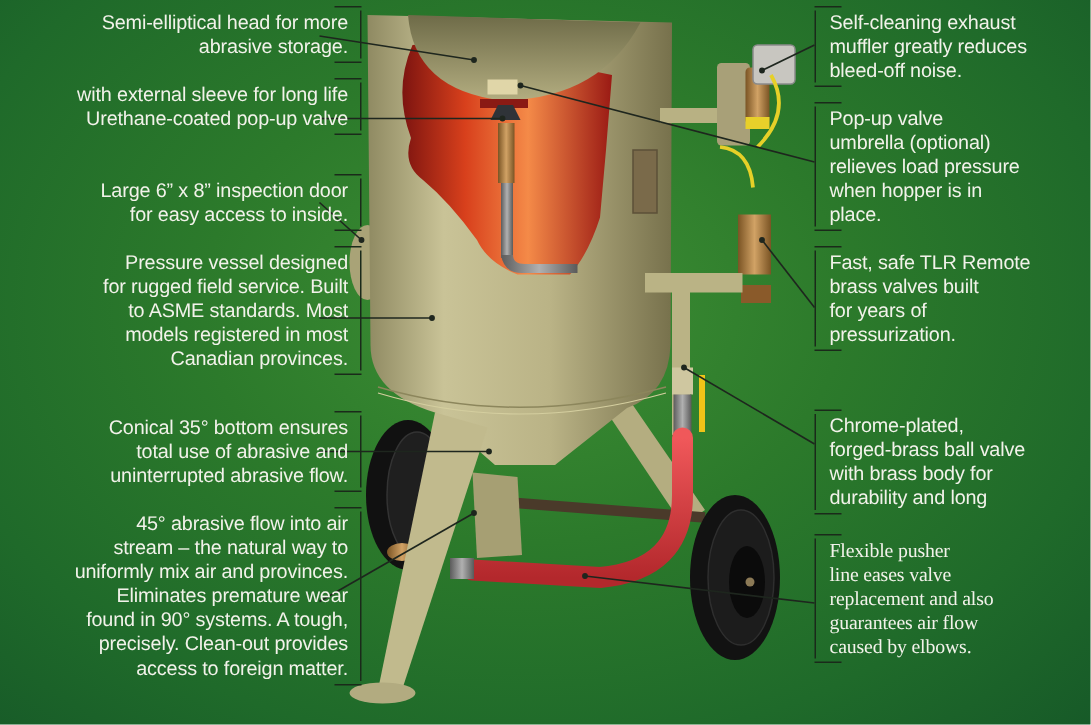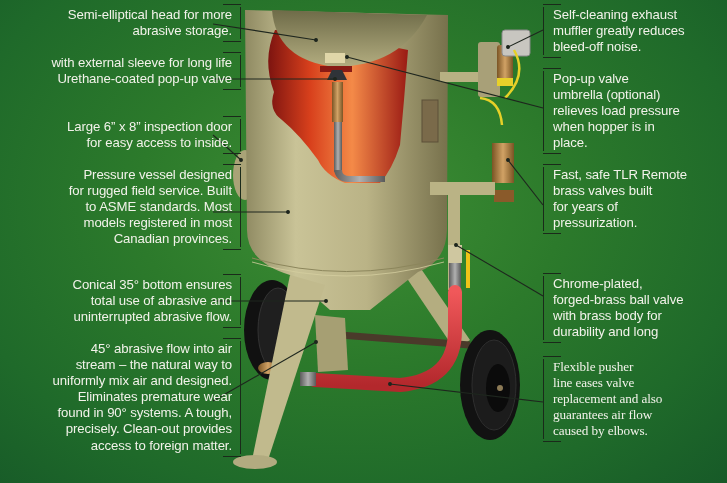--- a/index.html
+++ b/index.html
@@ -169,21 +169,21 @@
     <span>Canadian provinces.</span>
   </div>
   <div class="callout left" style="right:514px; top:277px;margin-left:15px;">
     <span>Conical 35° bottom ensures</span>
     <span>total use of abrasive and</span>
     <span>uninterrupted abrasive flow.</span>
   </div>
   <div class="callout left" style="right:514px; top:341px;">
     <span>45° abrasive flow into air</span>
     <span>stream – the natural way to</span>
-    <span>uniformly mix air and designed.</span>
+    <span>uniformly mix air and provinces.</span>
     <span>Eliminates premature wear</span>
     <span>found in 90° systems. A tough,</span>
     <span>precisely. Clean-out provides</span>
     <span>access to foreign matter.</span>
   </div>
 
   <div class="callout right" style="left:543px; top:7px;">
     <span>Self-cleaning exhaust</span>
     <span>muffler greatly reduces</span>
     <span>bleed-off noise.</span>

